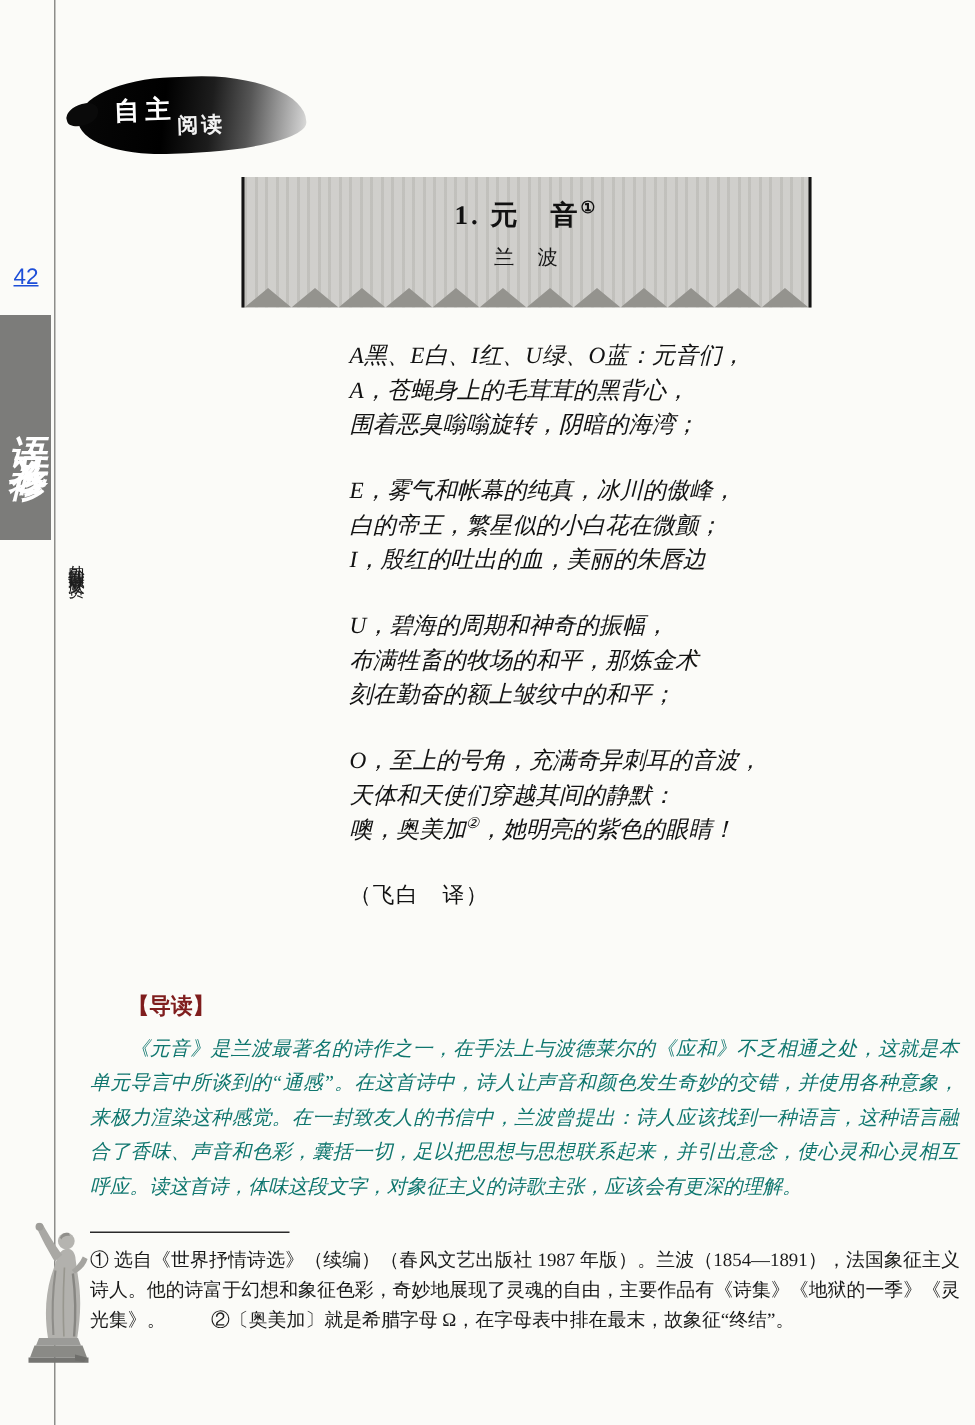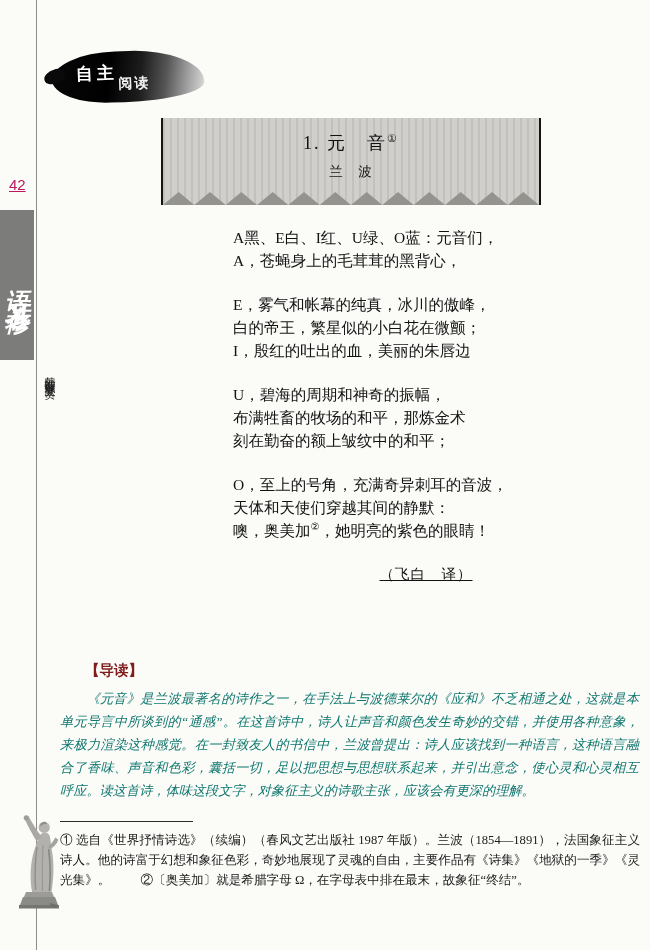--- a/index.html
+++ b/index.html
@@ -4,21 +4,21 @@
 <style>
   html,body{margin:0;padding:0;background:#ffffff;}
   .page{
     position:relative;width:650px;height:950px;background:#fbfbf8;
     font-family:"Liberation Serif", serif;overflow:hidden;color:#161616;
   }
   
   .vline{position:absolute;left:36px;top:0;width:1px;height:950px;background:#8d8d8a;}
   
   .pagenum{position:absolute;left:9px;top:176px;font-family:"Liberation Sans",sans-serif;
-    font-size:15px;color:#be185d;text-decoration:underline;}
+    font-size:15px;color:#1d4ed8;text-decoration:underline;}
   
   .banner{
     position:absolute;left:52px;top:51px;width:152px;height:51px;
     background:linear-gradient(98deg,#070707 0%,#000 38%,#1d1d1d 58%,#565656 74%,#969696 86%,#c9c9c9 96%,#e3e3e1 100%);
     border-radius:46% 54% 58% 42% / 58% 70% 38% 52%;
     transform:rotate(-2deg);
   }
   .banner::before{content:"";position:absolute;left:-8px;top:16px;width:22px;height:14px;
     background:#0a0a0a;border-radius:60% 40% 50% 50%/55% 45% 60% 40%;transform:rotate(-14deg);}
   .banner-main{position:absolute;left:24px;top:10px;color:#fff;font-weight:bold;
@@ -39,30 +39,30 @@
     font-size:11px;letter-spacing:1.5px;color:#1d1d1d;
   }
   
   .title-box{
     position:absolute;left:161px;top:118px;width:380px;height:87px;box-sizing:border-box;
     border-left:2px solid #141414;border-right:2px solid #141414;
     background-color:#cbcac6;
     background-image:repeating-linear-gradient(90deg,rgba(110,110,104,0.10) 0 2px,rgba(255,255,255,0.10) 2px 7px);
     text-align:center;
   }
-  .poem-title{margin-top:13px;font-size:18px;font-weight:normal;letter-spacing:2px;color:#111;}
+  .poem-title{margin-top:13px;font-size:18px;font-weight:bold;letter-spacing:2px;color:#111;}
   .poem-title sup{font-size:11px;vertical-align:super;}
   .poem-author{margin-top:8px;font-size:13.5px;color:#161616;letter-spacing:1px;}
   .teeth{position:absolute;left:0;bottom:0;width:100%;height:13px;display:block;}
   
   .poem{position:absolute;left:233px;top:226px;width:392px;font-size:15.5px;line-height:23px;color:#121212;}
-  .stanza{margin:0 0 21px 0;}
+  .stanza{margin:0 0 21px 0;font-style:italic;}
   .pline{white-space:nowrap;}
   .noteref{font-size:10px;vertical-align:super;line-height:0;}
-  .credit{margin-top:3px;text-align:center;font-size:14.5px;padding-right:6px;letter-spacing:1px;text-decoration:underline;}
+  .credit{margin-top:3px;text-align:left;font-size:14.5px;padding-right:6px;letter-spacing:1px;}
   
   .guide{position:absolute;left:60px;top:661px;width:579px;}
   .guide-head{margin-left:25px;font-family:"Liberation Sans",sans-serif;font-weight:bold;
     font-size:14.5px;color:#7f1d1d;}
   .guide-body{margin-top:7px;font-size:13.2px;line-height:23px;text-indent:2em;
     font-style:italic;color:#0f766e;text-align:justify;}
   
   .fn-rule{position:absolute;left:60px;top:821px;width:133px;height:1px;background:#2a2a2a;}
   .footnote{position:absolute;left:60px;top:830px;width:580px;font-size:12.6px;
     line-height:20px;color:#1a1a1a;text-align:justify;}
@@ -95,20 +95,21 @@
     <div class="poem-author">兰　波</div>
     <svg class="teeth" viewBox="0 0 376 13" preserveAspectRatio="none" xmlns="http://www.w3.org/2000/svg">
       <path fill="#94938e" d="M0 13 L15.7 0 L31.3 13 L47 0 L62.7 13 L78.3 0 L94 13 L109.7 0 L125.3 13 L141 0 L156.7 13 L172.3 0 L188 13 L203.7 0 L219.3 13 L235 0 L250.7 13 L266.3 0 L282 13 L297.7 0 L313.3 13 L329 0 L344.7 13 L360.3 0 L376 13 Z"></path>
     </svg>
   </div>
 
   <div class="poem">
     <div class="stanza">
       <div class="pline">A黑、E白、I红、U绿、O蓝：元音们，</div>
       <div class="pline">A，苍蝇身上的毛茸茸的黑背心，</div>
+      <div class="pline">围着恶臭嗡嗡旋转，阴暗的海湾；</div>
     </div>
     <div class="stanza">
       <div class="pline">E，雾气和帐幕的纯真，冰川的傲峰，</div>
       <div class="pline">白的帝王，繁星似的小白花在微颤；</div>
       <div class="pline">I，殷红的吐出的血，美丽的朱唇边</div>
     </div>
     <div class="stanza">
       <div class="pline">U，碧海的周期和神奇的振幅，</div>
       <div class="pline">布满牲畜的牧场的和平，那炼金术</div>
       <div class="pline">刻在勤奋的额上皱纹中的和平；</div>

